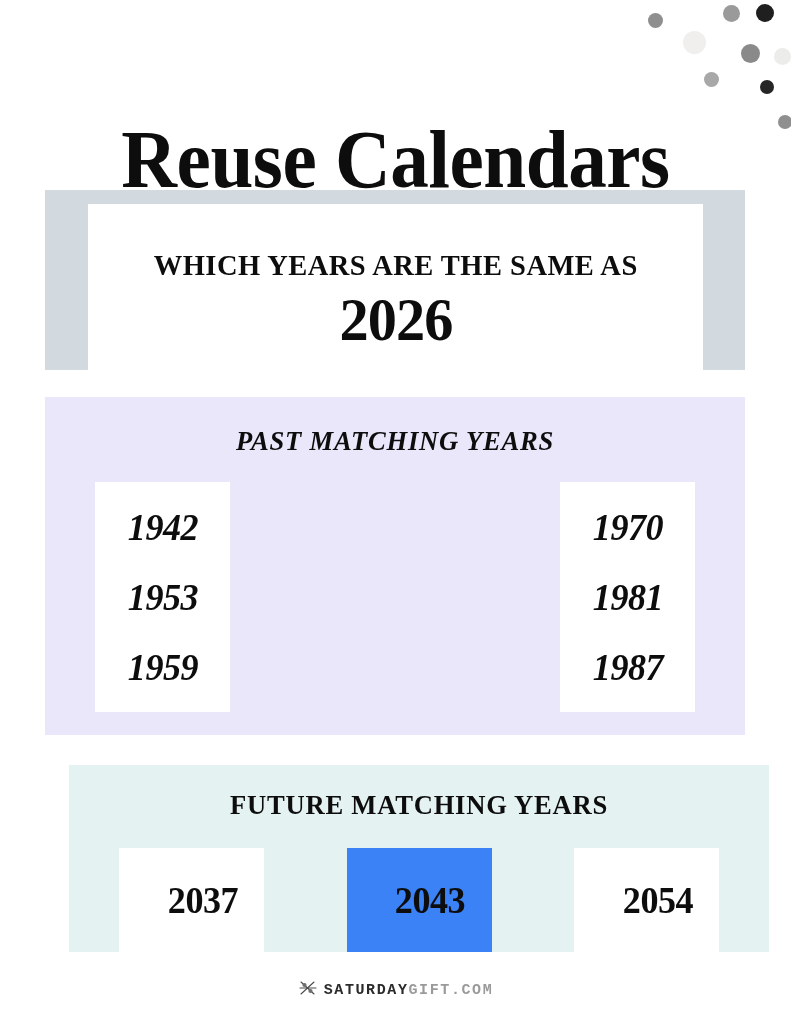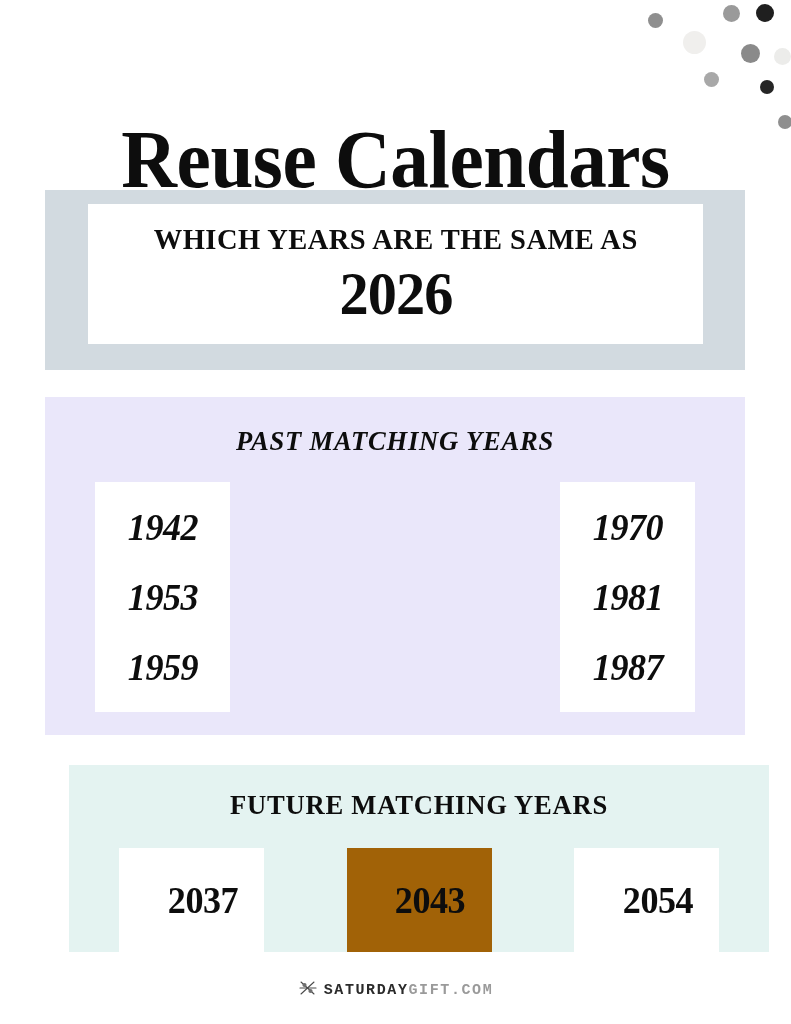--- a/index.html
+++ b/index.html
@@ -55,21 +55,21 @@
     top: 190px;
     width: 700px;
     height: 180px;
     background: #d2dae0;
   }
   #header-card {
     position: absolute;
     left: 43px;
     top: 14px;
     width: 615px;
-    height: 140px;
+    height: 192px;
     background: #ffffff;
     display: flex;
     flex-direction: column;
     align-items: center;
     justify-content: center;
   }
   #header-question {
     font-family: "Liberation Serif", "DejaVu Serif", serif;
     font-weight: bold;
     font-size: 30px;
@@ -226,21 +226,21 @@
     </div>
   </div>
 </section>
 
 <section id="future-band" style="background: rgb(228, 243, 241);">
   <div class="section-heading" id="future-heading">FUTURE MATCHING YEARS</div>
   <div class="card-row" id="future-card-row">
     <div class="year-card future" style="background: rgb(255, 255, 255);">
       <div class="year-value">2037</div>
     </div>
-    <div class="year-card future" style="background: #a16207; text-align: center;">
+    <div class="year-card future" style="background: #3b82f6; text-align: center;">
       <div class="year-value">2043</div>
     </div>
     <div class="year-card future" style="background: rgb(255, 255, 255);">
       <div class="year-value">2054</div>
     </div>
   </div>
 </section>
 
 <footer id="footer">
   <span id="footer-logo-icon">

